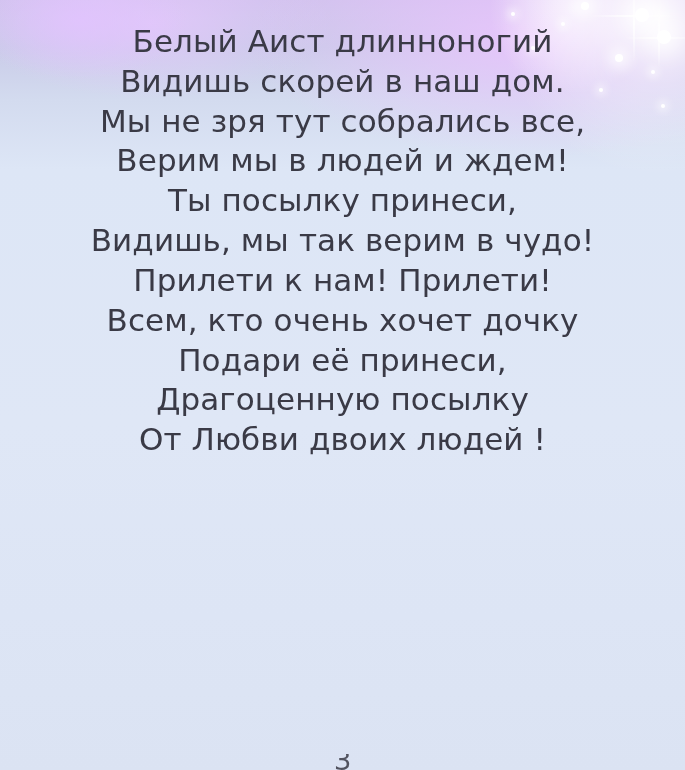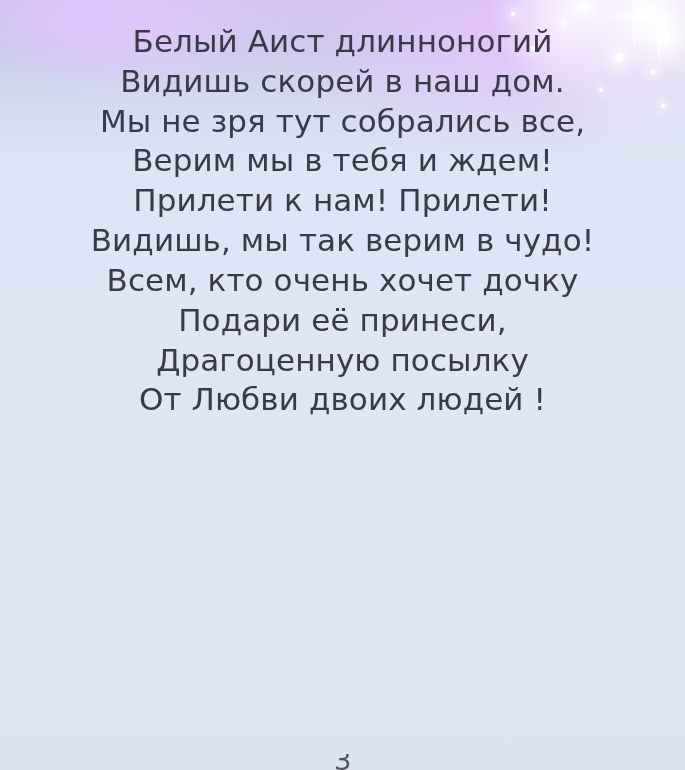--- a/index.html
+++ b/index.html
@@ -132,23 +132,24 @@
     <div class="streak" style="top:15px; right:10px; width:86px;"></div>
     <div class="streak v" style="top:-18px; right:50px; height:80px;"></div>
     <div class="streak" style="top:37px; right:-10px; width:70px;"></div>
     <div class="streak v" style="top:4px; right:25px; height:64px;"></div>
   </div>
 
   <div class="poem">
     <span class="line">Белый Аист длинноногий</span>
     <span class="line">Видишь скорей в наш дом.</span>
     <span class="line">Мы не зря тут собрались все,</span>
-    <span class="line">Верим мы в тебя и ждем!</span>
+    <span class="line">Верим мы в людей и ждем!</span>
+    <span class="line">Ты посылку принеси,</span>
+    <span class="line">Видишь, мы так верим в чудо!</span>
     <span class="line">Прилети к нам! Прилети!</span>
-    <span class="line">Видишь, мы так верим в чудо!</span>
     <span class="line">Всем, кто очень хочет дочку</span>
     <span class="line">Подари её принеси,</span>
     <span class="line">Драгоценную посылку</span>
     <span class="line">От Любви двоих людей !</span>
   </div>
 
   <div class="bottom-cut">
     <span class="clip">З</span>
   </div>
 

